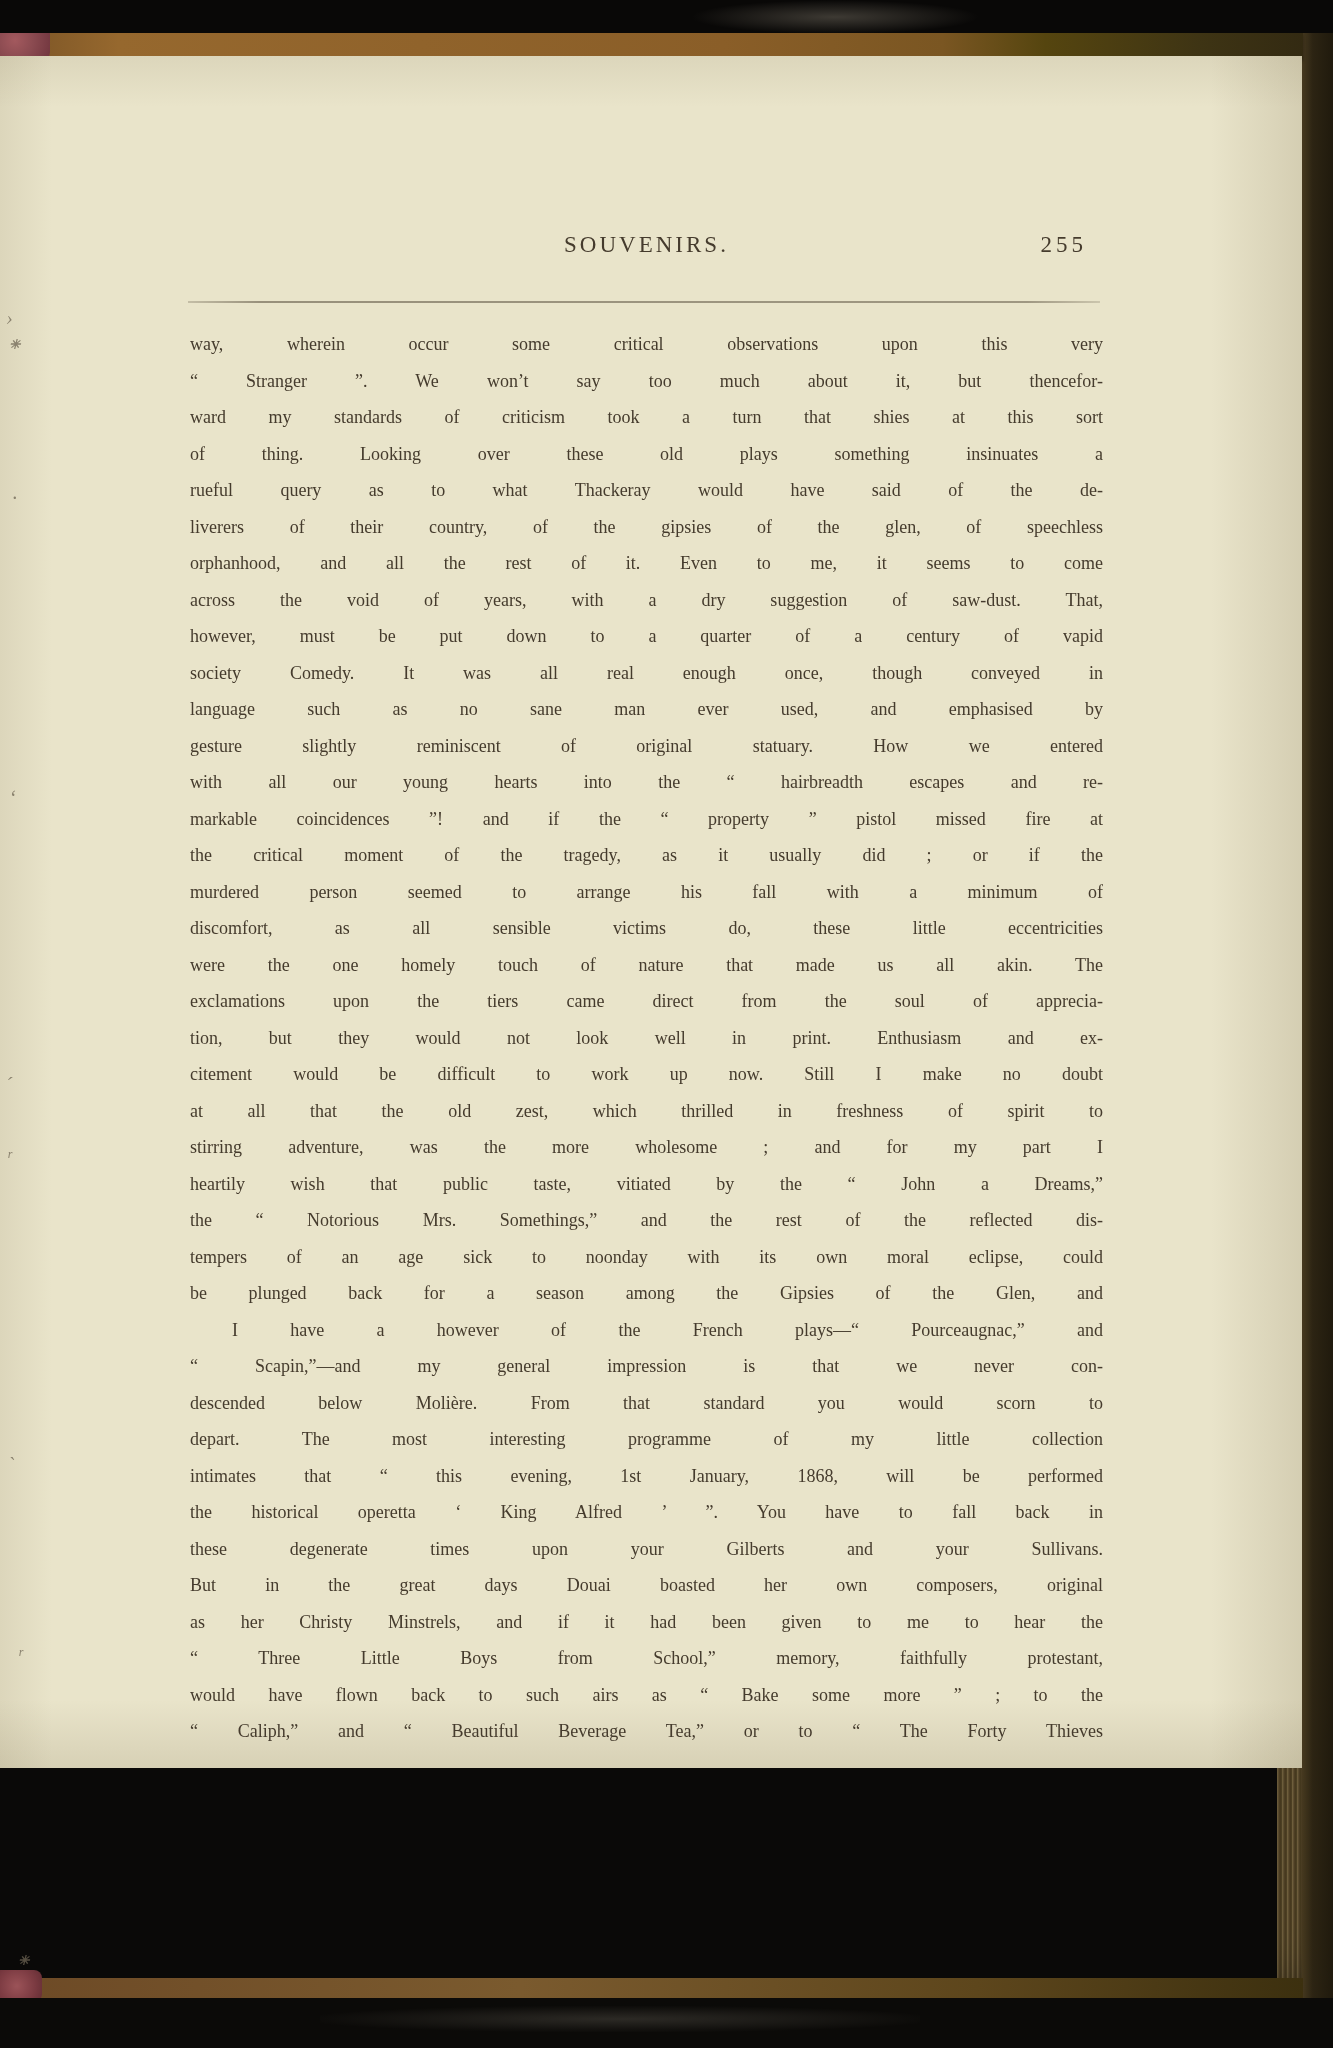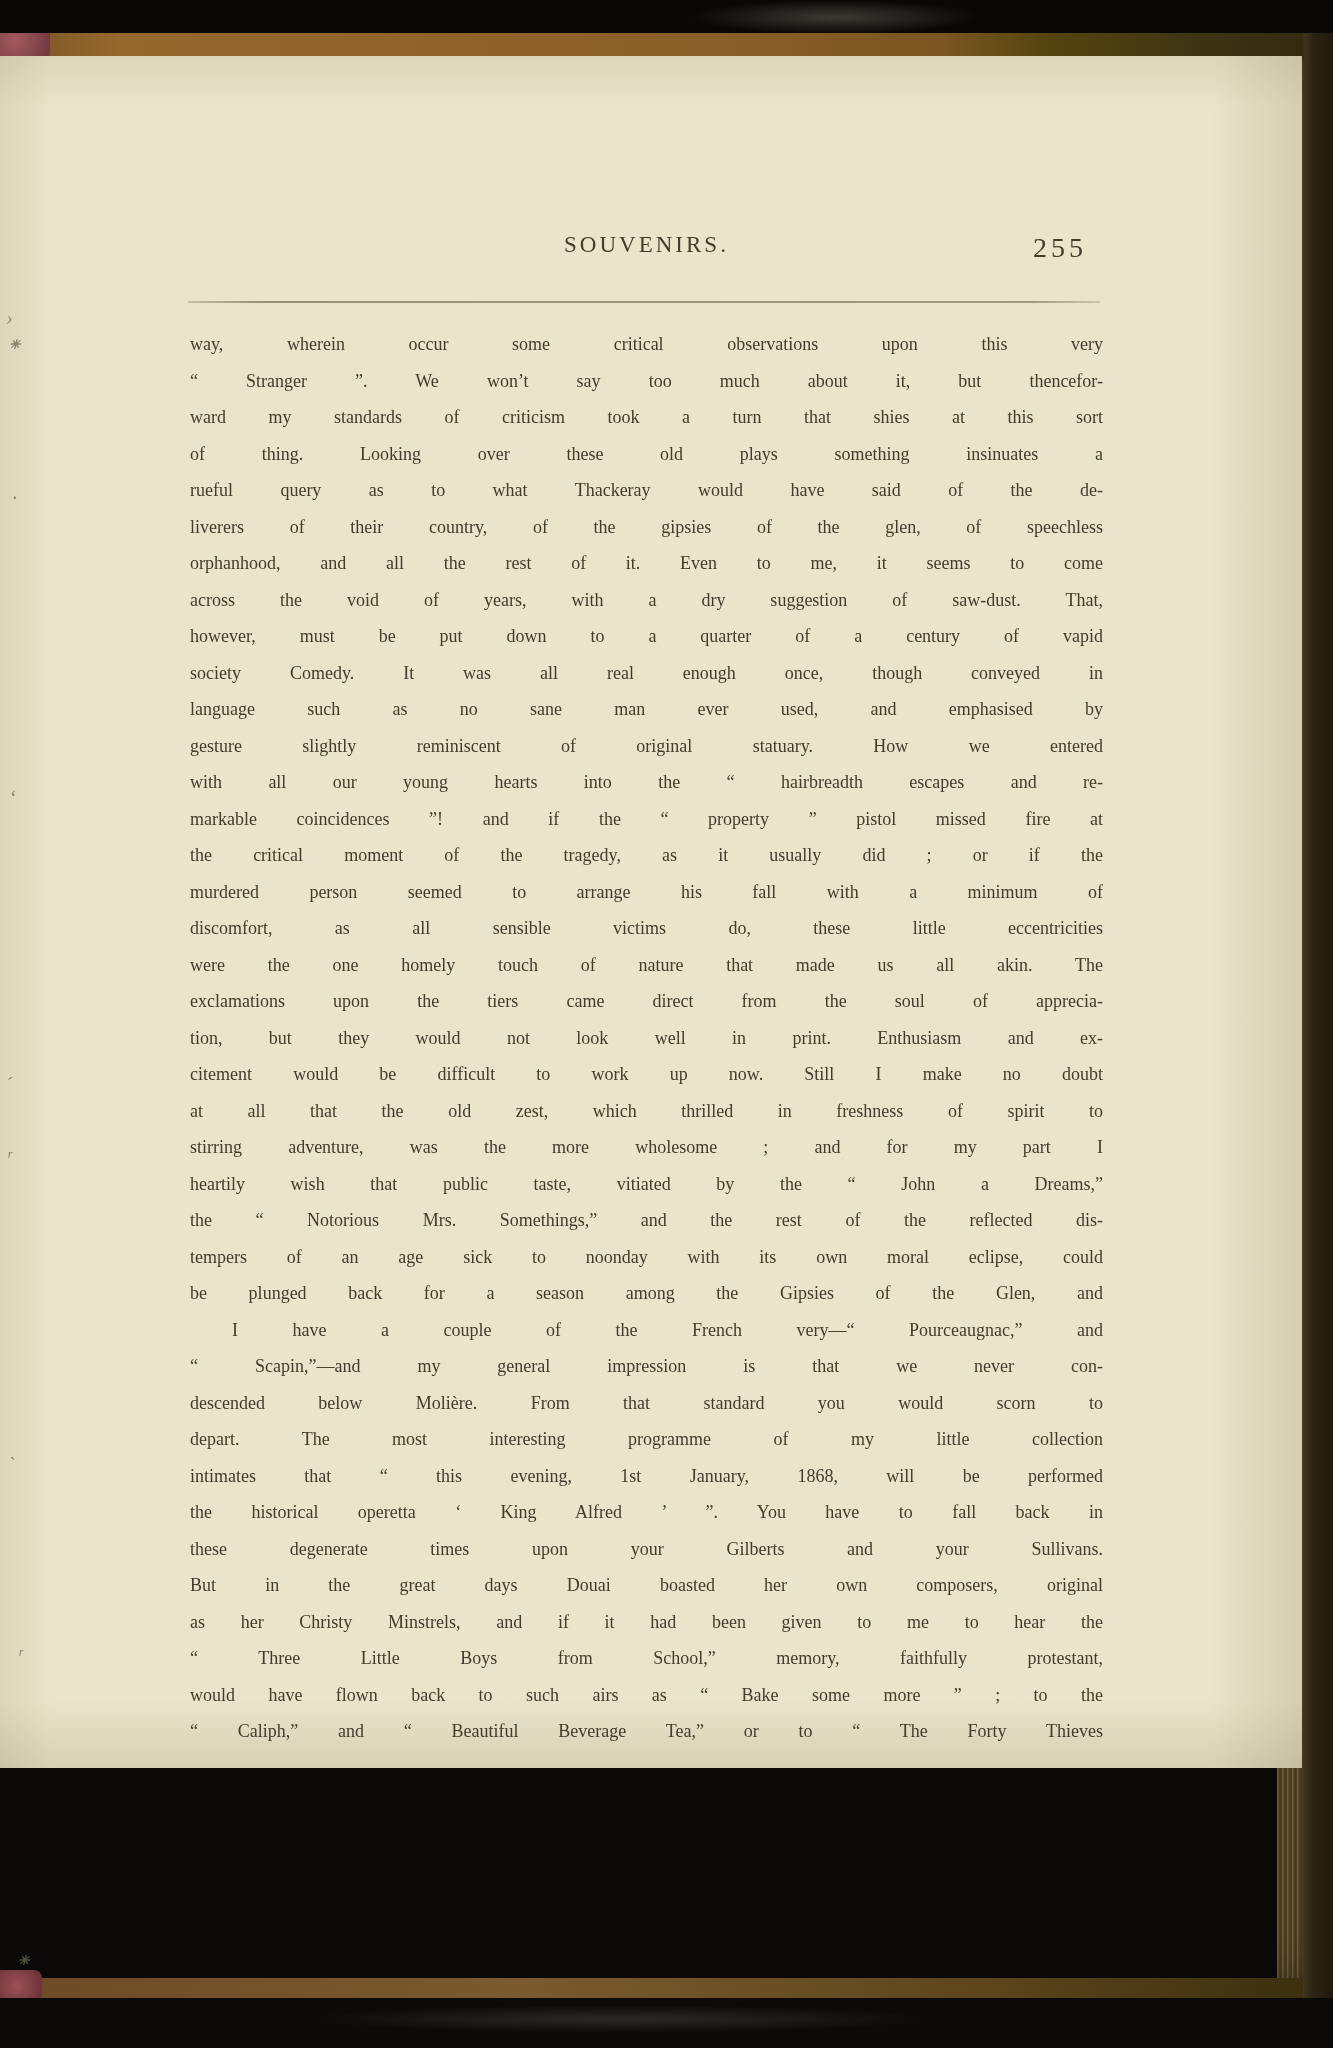--- a/index.html
+++ b/index.html
@@ -57,21 +57,21 @@
       linear-gradient(180deg, rgba(105,90,55,.10) 0%, rgba(0,0,0,0) 3%, rgba(0,0,0,0) 96%, rgba(105,90,55,.14) 100%),
       var(--paper, #e9e4ca);
   }
   .running-head {
     position:absolute; left:190px; top:176px; width:913px; height:30px;
     text-align:center; color: var(--ink, #4b4134);
     font-size:23px; letter-spacing:3px;
   }
   .page-number {
     position:absolute; right:16px; top:0px;
-    font-size:28px; letter-spacing:4px;
+    font-size:23px; letter-spacing:4px;
   }
   .head-rule {
     position:absolute; left:188px; top:245px; width:912px; height:2px;
     background: linear-gradient(90deg, rgba(85,75,58,.25), rgba(85,75,58,.55) 8%, rgba(85,75,58,.5) 92%, rgba(85,75,58,.2));
   }
   .text-block {
     position:absolute; left:190px; top:270px; width:913px;
     color: var(--ink, #453b2d);
     font-size:18px; line-height:36.5px;
   }
@@ -124,21 +124,21 @@
         <div class="text-line">were the one homely touch of nature that made us all akin. The</div>
         <div class="text-line">exclamations upon the tiers came direct from the soul of apprecia-</div>
         <div class="text-line">tion, but they would not look well in print. Enthusiasm and ex-</div>
         <div class="text-line">citement would be difficult to work up now. Still I make no doubt</div>
         <div class="text-line">at all that the old zest, which thrilled in freshness of spirit to</div>
         <div class="text-line">stirring adventure, was the more wholesome ; and for my part I</div>
         <div class="text-line">heartily wish that public taste, vitiated by the “ John a Dreams,”</div>
         <div class="text-line">the “ Notorious Mrs. Somethings,” and the rest of the reflected dis-</div>
         <div class="text-line">tempers of an age sick to noonday with its own moral eclipse, could</div>
         <div class="text-line">be plunged back for a season among the Gipsies of the Glen, and</div>
-        <div class="text-line indent">I have a couple of the French very—“ Pourceaugnac,” and</div>
+        <div class="text-line indent">I have a however of the French plays—“ Pourceaugnac,” and</div>
         <div class="text-line">“ Scapin,”—and my general impression is that we never con-</div>
         <div class="text-line">descended below Molière. From that standard you would scorn to</div>
         <div class="text-line">depart. The most interesting programme of my little collection</div>
         <div class="text-line">intimates that “ this evening, 1st January, 1868, will be performed</div>
         <div class="text-line">the historical operetta ‘ King Alfred ’ ”. You have to fall back in</div>
         <div class="text-line">these degenerate times upon your Gilberts and your Sullivans.</div>
         <div class="text-line">But in the great days Douai boasted her own composers, original</div>
         <div class="text-line">as her Christy Minstrels, and if it had been given to me to hear the</div>
         <div class="text-line">“ Three Little Boys from School,” memory, faithfully protestant,</div>
         <div class="text-line">would have flown back to such airs as “ Bake some more ” ; to the</div>

